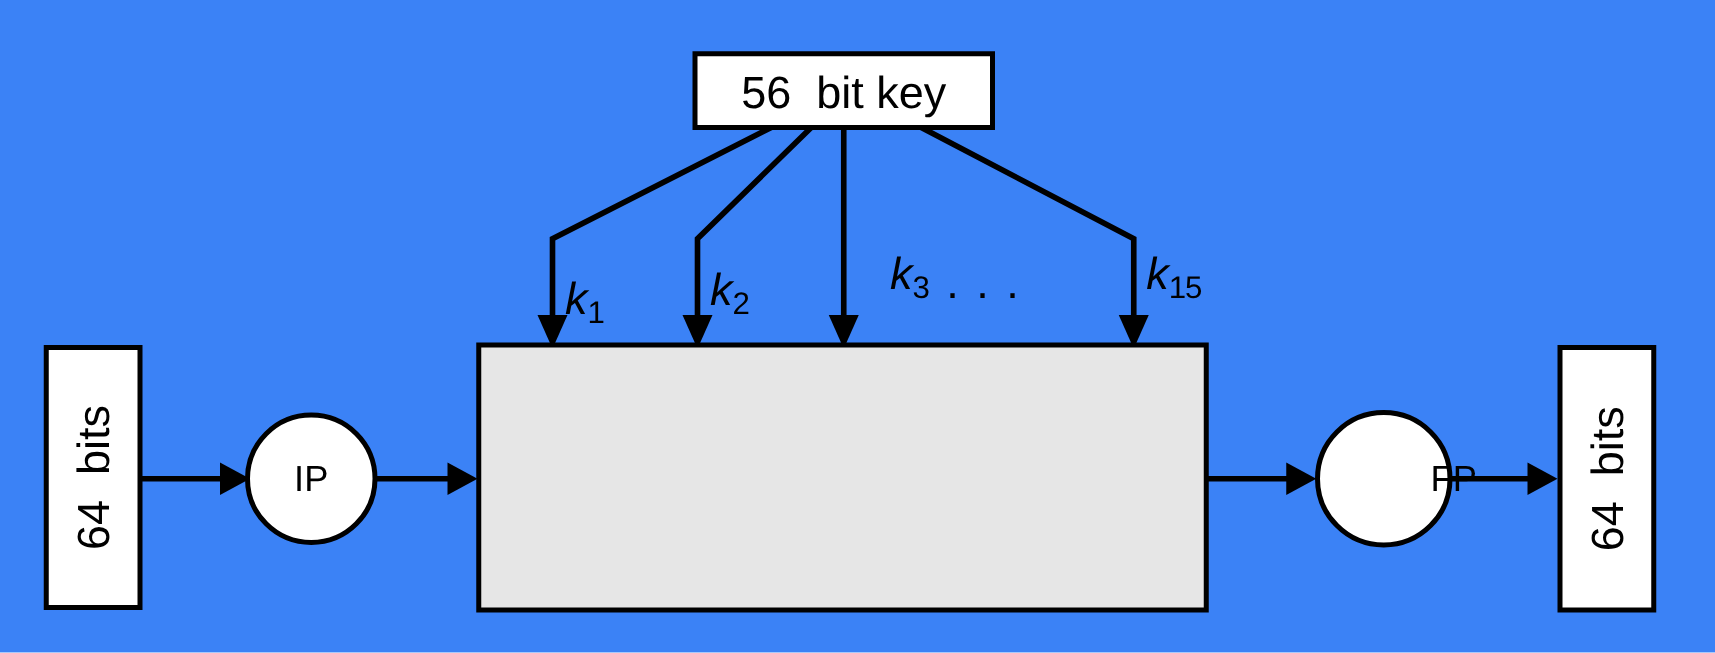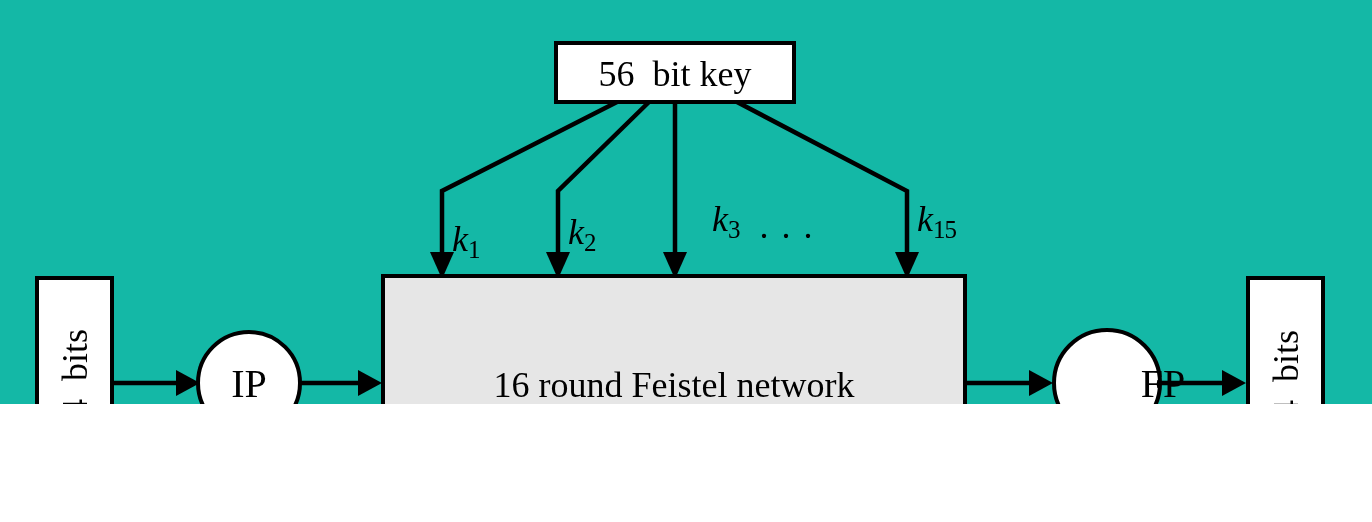--- a/index.html
+++ b/index.html
@@ -3,23 +3,23 @@
 <meta charset="utf-8">
 <style>
   html, body {
     margin: 0;
     padding: 0;
     background: #ffffff;
   }
   .canvas {
     position: relative;
     width: 1372px;
-    height: 404px;
-    background: #14b8a6;
-    font-family: Liberation Serif, serif;
+    height: 522px;
+    background: #3b82f6;
+    font-family: Liberation Sans, sans-serif;
     color: #000000;
     overflow: hidden;
   }
   .canvas svg {
     position: absolute;
     left: 0;
     top: 0;
   }
   .label {
     position: absolute;
@@ -31,21 +31,21 @@
   .label.centered {
     transform: translate(-50%, -50%);
   }
   .label.rot-ccw {
     transform: translate(-50%, -50%) rotate(-90deg);
   }
   .box-label {
     font-size: 36px;
   }
   .node-label {
-    font-size: 40px;
+    font-size: 29px;
   }
   .klabel {
     font-size: 36px;
     font-style: italic;
   }
   .klabel .ksub {
     font-size: 25px;
     font-style: normal;
     vertical-align: -7px;
     letter-spacing: -1px;
@@ -101,21 +101,20 @@
   <div class="label klabel" style="left:452px; top:201px;margin-top:20px;"><span>k</span><span class="ksub">1</span></div>
 
   <div class="label klabel" style="left:568px; top:214px;"><span>k</span><span class="ksub">2</span></div>
 
   <div class="label klabel" style="left:685px; top:201px;margin-left:27px;"><span>k</span><span class="ksub">3</span></div>
 
   <div class="label ellipsis-label" style="left:787px; top:208px; transform:translateX(-50%);">. . .</div>
 
   <div class="label klabel" style="left:917px; top:201px;"><span>k</span><span class="ksub">15</span></div>
 
-  <div class="label centered box-label" style="left:674px; top:385px;">16 round Feistel network</div>
 
   <div class="label centered node-label" style="left:249px; top:384px;">IP</div>
 
   <div class="label centered node-label" style="left:1163px; top:384px;">FP</div>
 
   <div class="label rot-ccw box-label" style="left:75px; top:382px;">64  bits</div>
 
   <div class="label rot-ccw box-label" style="left:1286px; top:383px;">64  bits</div>
 
 </div>

